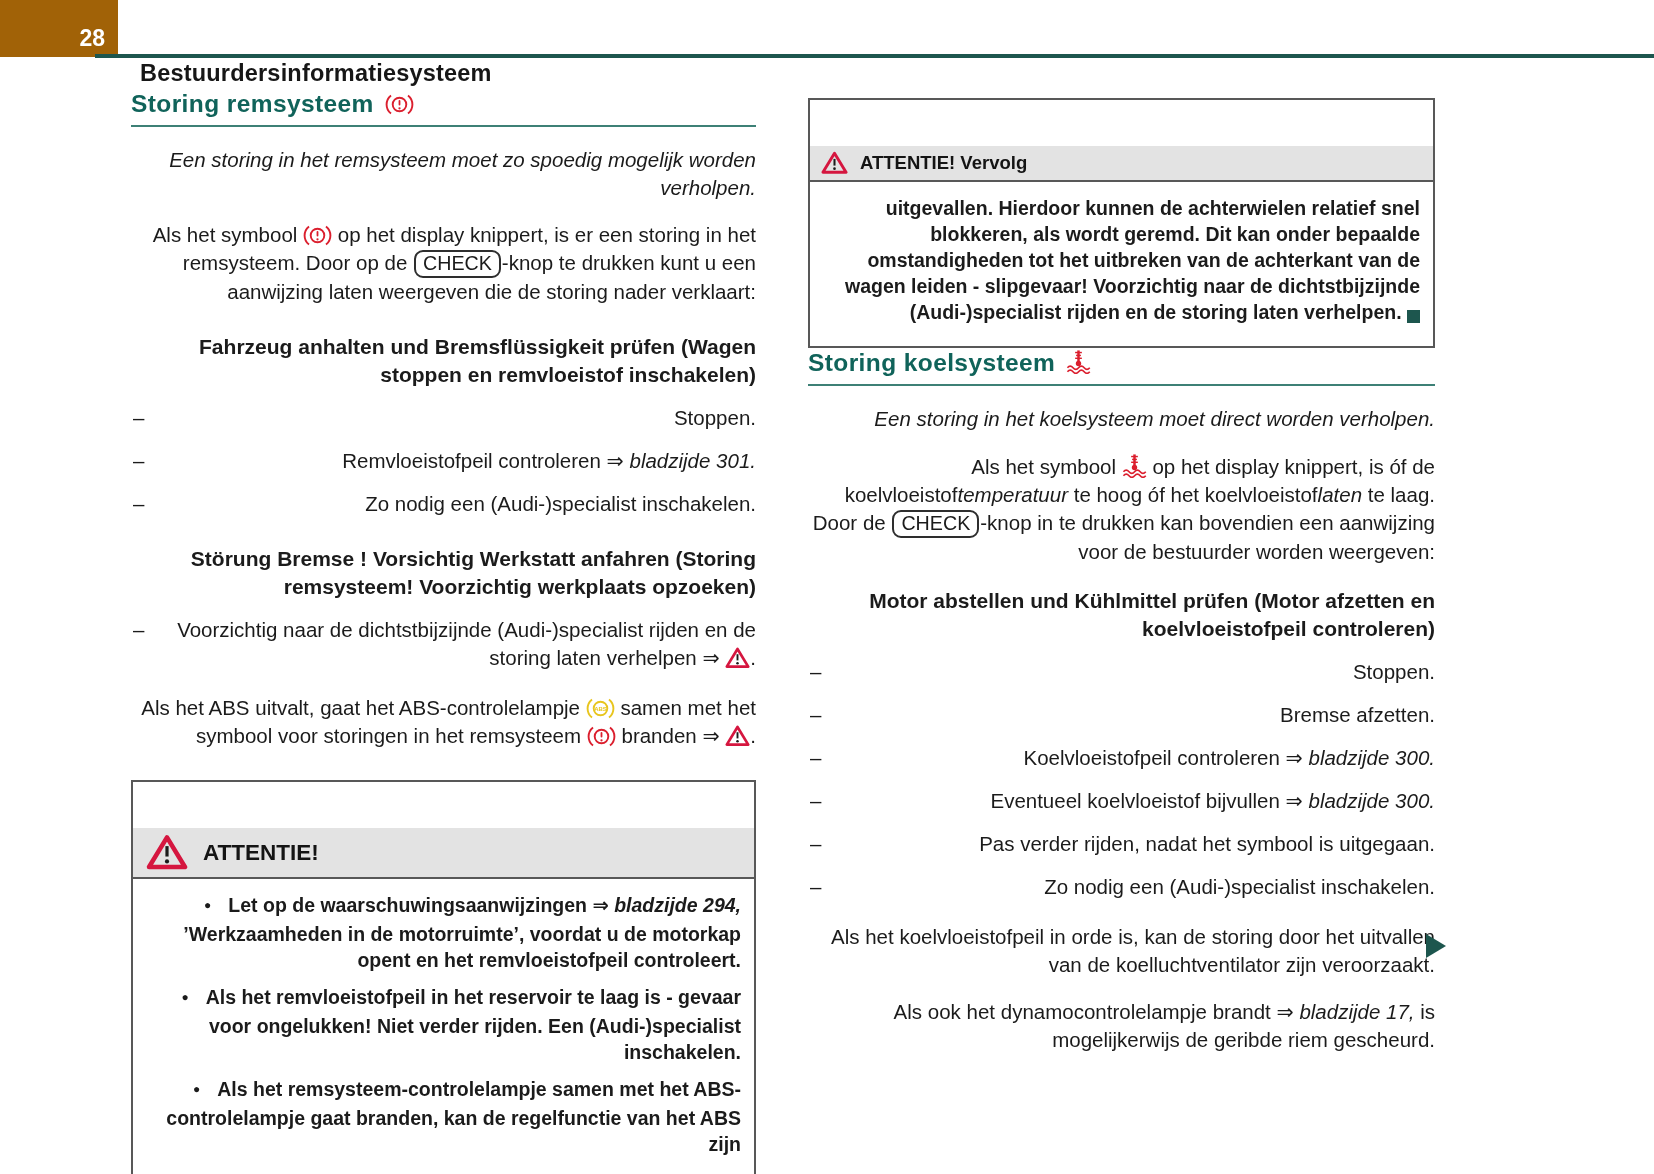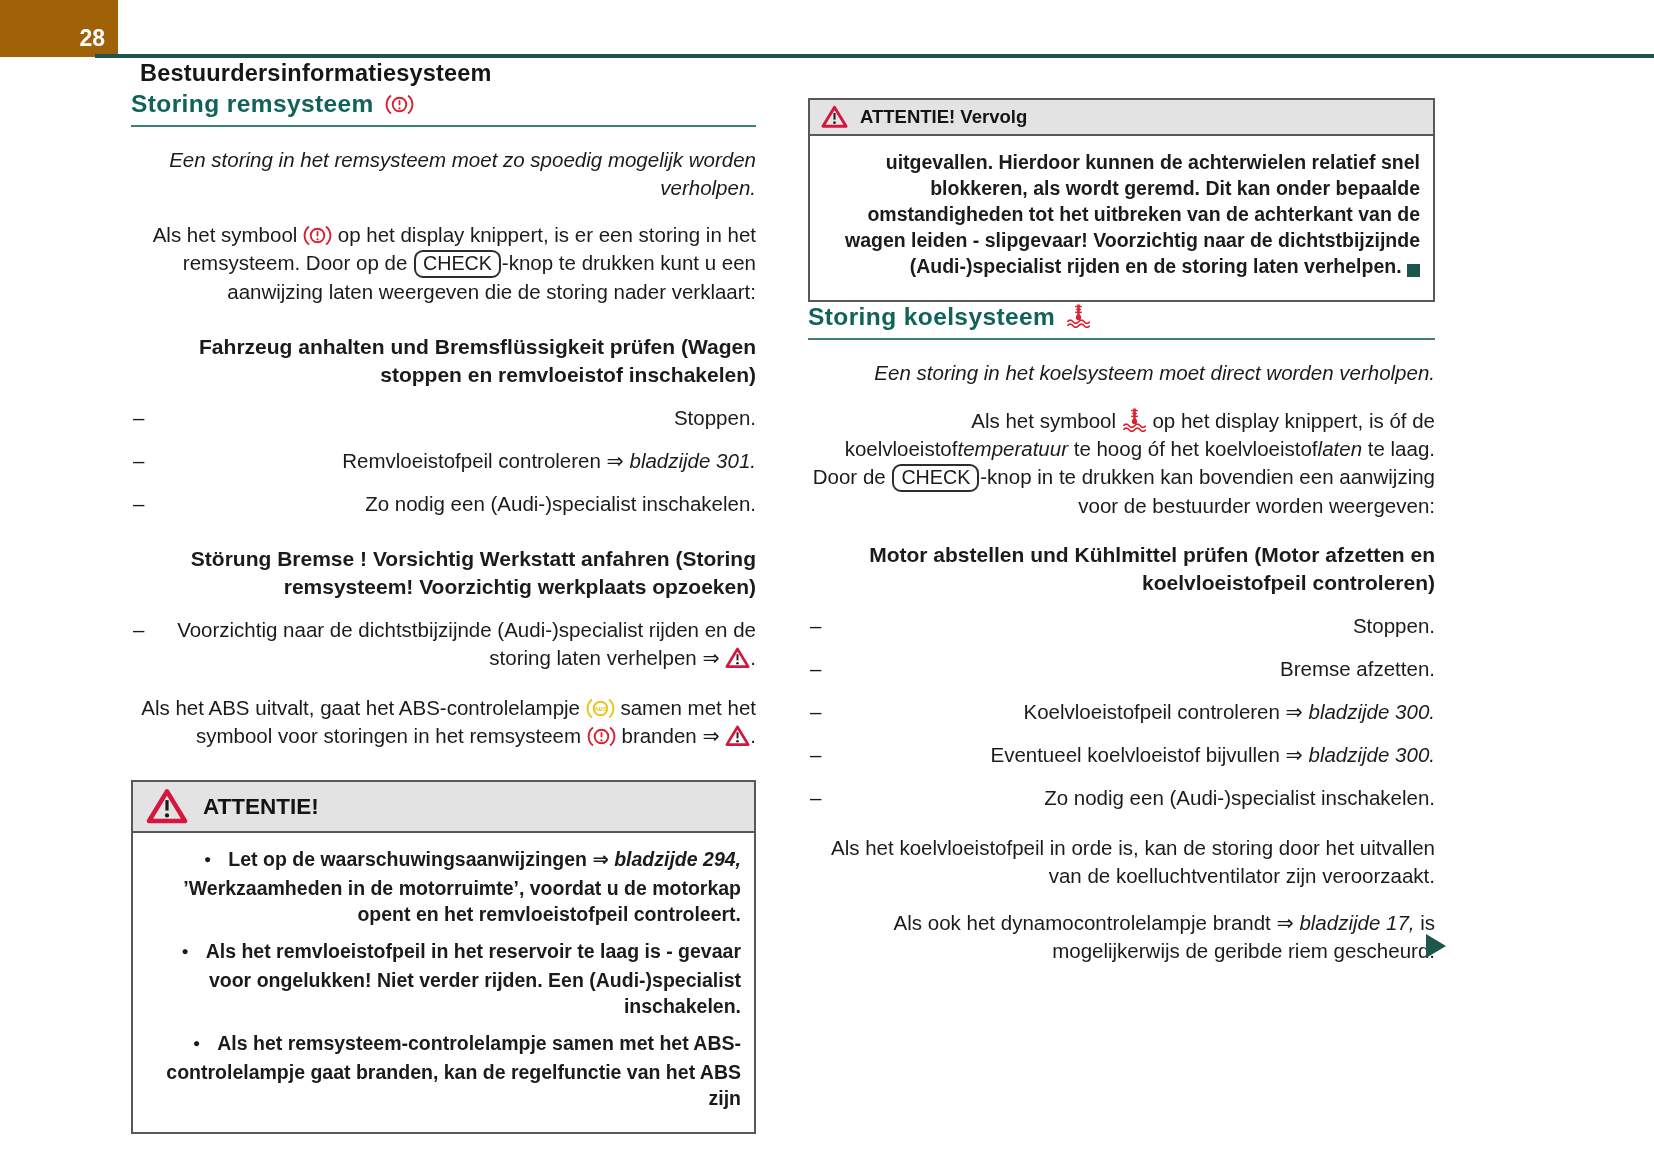--- a/index.html
+++ b/index.html
@@ -35,21 +35,21 @@
   .indent-sub{padding-left:28px;font-size:21px;font-weight:bold;line-height:28px;margin:21px 0 3px;}
 
   ul.dash{list-style:none;margin:6px 0 22px;padding:0;}
   ul.dash li{position:relative;padding-left:31px;margin:15px 0;font-size:20.5px;line-height:28px;}
   ul.dash li::before{content:"\2013";position:absolute;left:2px;}
 
   
   .attn{border:2px solid #585858;margin-top:30px;background:#fff;}
   .attn-h{
     background:#e3e3e3;border-bottom:2px solid #585858;
-    display:flex;align-items:center;gap:15px;padding:6px 13px;min-height:40px;box-sizing:border-box;
+    display:flex;align-items:center;gap:15px;padding:6px 13px;min-height:40px;box-sizing:border-box;margin-top:46px;
   }
   .attn-h .t{font-size:22.5px;font-weight:bold;color:#141414;}
   .attn.small .attn-h{gap:12px;padding:5px 11px;min-height:36px;}
   .attn.small .attn-h .t{font-size:18.5px;}
   .attn-b{padding:2px 13px 10px;}
   .attn-b p{font-size:19.5px;font-weight:bold;line-height:26px;margin:11px 0;}
   .attn-b p.bullet::before{content:"\25CF";font-size:12px;margin-right:17px;position:relative;top:-3px;}
 
   
   .keybox{
@@ -182,20 +182,21 @@
             <circle cx="13" cy="15.6" r="2.8" fill="#db1f2e"></circle>
             <path d="M1.5 20 q2.9 -3.4 5.8 0 t5.8 0 t5.8 0 t5.8 0" fill="none" stroke="#db1f2e" stroke-width="1.7"></path>
             <path d="M1.5 24.2 q2.9 -3.4 5.8 0 t5.8 0 t5.8 0 t5.8 0" fill="none" stroke="#db1f2e" stroke-width="1.7"></path>
           </svg></span><span> op het display knippert, is óf de koelvloeistof</span><span class="i">temperatuur</span><span> te hoog óf het koelvloeistof</span><span class="i">laten</span><span> te laag. Door de </span><span class="keybox">CHECK</span><span>-knop in te drukken kan bovendien een aanwijzing voor de bestuurder worden weergeven:</span></p>
     <p class="indent-sub">Motor abstellen und Kühlmittel prüfen (Motor afzetten en koelvloeistofpeil controleren)</p>
     <ul class="dash">
       <li><span>Stoppen.</span></li>
       <li><span>Bremse afzetten.</span></li>
       <li><span>Koelvloeistofpeil controleren ⇒ </span><span class="i">bladzijde 300.</span></li>
       <li><span>Eventueel koelvloeistof bijvullen ⇒ </span><span class="i">bladzijde 300.</span></li>
+      <li><span>Pas verder rijden, nadat het symbool is uitgegaan.</span></li>
       <li><span>Zo nodig een (Audi-)specialist inschakelen.</span></li>
     </ul>
     <p class="body"><span>Als het koelvloeistofpeil in orde is, kan de storing door het uitvallen van de koelluchtventilator zijn veroorzaakt.</span></p>
     <p class="body"><span>Als ook het dynamocontrolelampje brandt ⇒ </span><span class="i">bladzijde 17,</span><span> is mogelijkerwijs de geribde riem gescheurd.</span></p>
   </div>
 
   <div class="next-arrow ic"><svg width="24" height="28" viewBox="0 0 24 28">
         <path d="M2 2 L22 14 L2 26 Z" fill="#1d564e"></path>
       </svg></div>
 </div>

